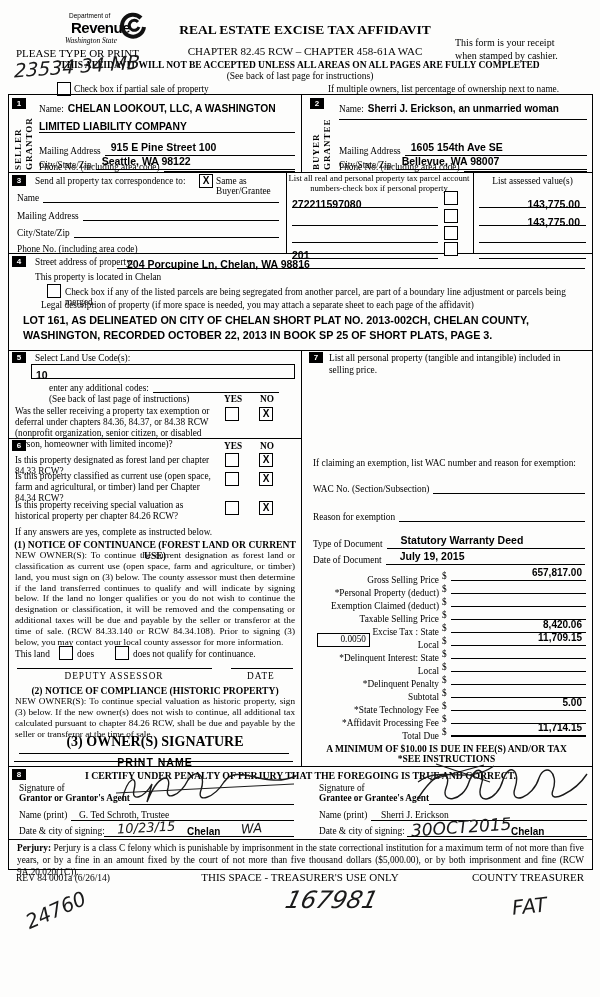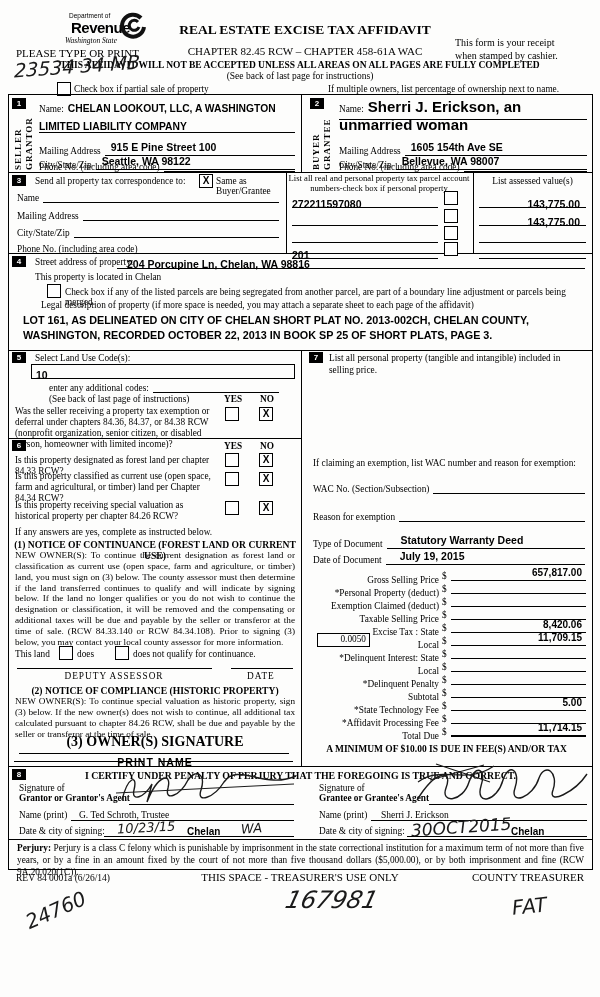--- a/index.html
+++ b/index.html
@@ -89,21 +89,21 @@
         </div>
       </div>
       <div class="abs" style="left:292px;top:0;width:291px;height:77px;">
         <span class="numbox abs" style="left:9px;top:3px;">2</span>
         <div class="vwrap abs" style="left:10px;top:17px;height:58px;">
           <span class="vert">BUYER</span>
           <span class="vert">GRANTEE</span>
         </div>
         <div class="abs" style="left:38px;top:3px;width:248px;">
           <span class="lbl">Name:</span>
-          <span class="val" style="font-size:15px;">Sherri J. Erickson, an unmarried woman</span>
+          <span class="val" style="font-size:10px;">Sherri J. Erickson, an unmarried woman</span>
         </div>
         <div class="line abs" style="left:38px;top:24px;width:248px;"></div>
         <div class="fillrow abs" style="left:38px;top:42px;width:248px;">
           <span class="lbl">Mailing Address</span>
           <span class="fill"><span class="val">1605 154th Ave SE</span></span>
         </div>
         <div class="fillrow abs" style="left:38px;top:56px;width:248px;">
           <span class="lbl">City/State/Zip</span>
           <span class="fill"><span class="val">Bellevue, WA 98007</span></span>
         </div>
@@ -321,20 +321,21 @@
           <span class="dollar">$</span>
           <span class="mline"><span class="val"></span></span>
         </div>
         <div class="mrow" style="top:375px;">
           <span class="money-label">Total Due</span>
           <span class="dollar">$</span>
           <span class="mline" style="border-bottom-width:2px;"><span class="val">11,714.15</span></span>
         </div>
 
         <div class="abs lbl bold ctr" style="left:0;top:394px;width:291px;font-size:9.5px;">A MINIMUM OF $10.00 IS DUE IN FEE(S) AND/OR TAX</div>
+        <div class="abs lbl bold ctr" style="left:0;top:404px;width:291px;font-size:9.5px;">*SEE INSTRUCTIONS</div>
       </div>
     </div>
 
     <div class="abs" style="left:0;top:671px;width:583px;height:73px;border-bottom:1px solid #000;">
       <span class="numbox abs" style="left:3px;top:3px;">8</span>
       <div class="abs lbl bold ctr" style="left:30px;top:4px;width:523px;font-size:9.8px;">I CERTIFY UNDER PENALTY OF PERJURY THAT THE FOREGOING IS TRUE AND CORRECT.</div>
       <svg class="sig" style="left:405px;top:-4px;" width="95" height="24" viewBox="0 0 95 24">
         <path d="M4 20 C 28 2, 50 24, 80 4 M 16 18 L 70 3 M 22 2 L 76 20" fill="none" stroke="#1a1a1a" stroke-width="1.2"></path>
       </svg>
 

